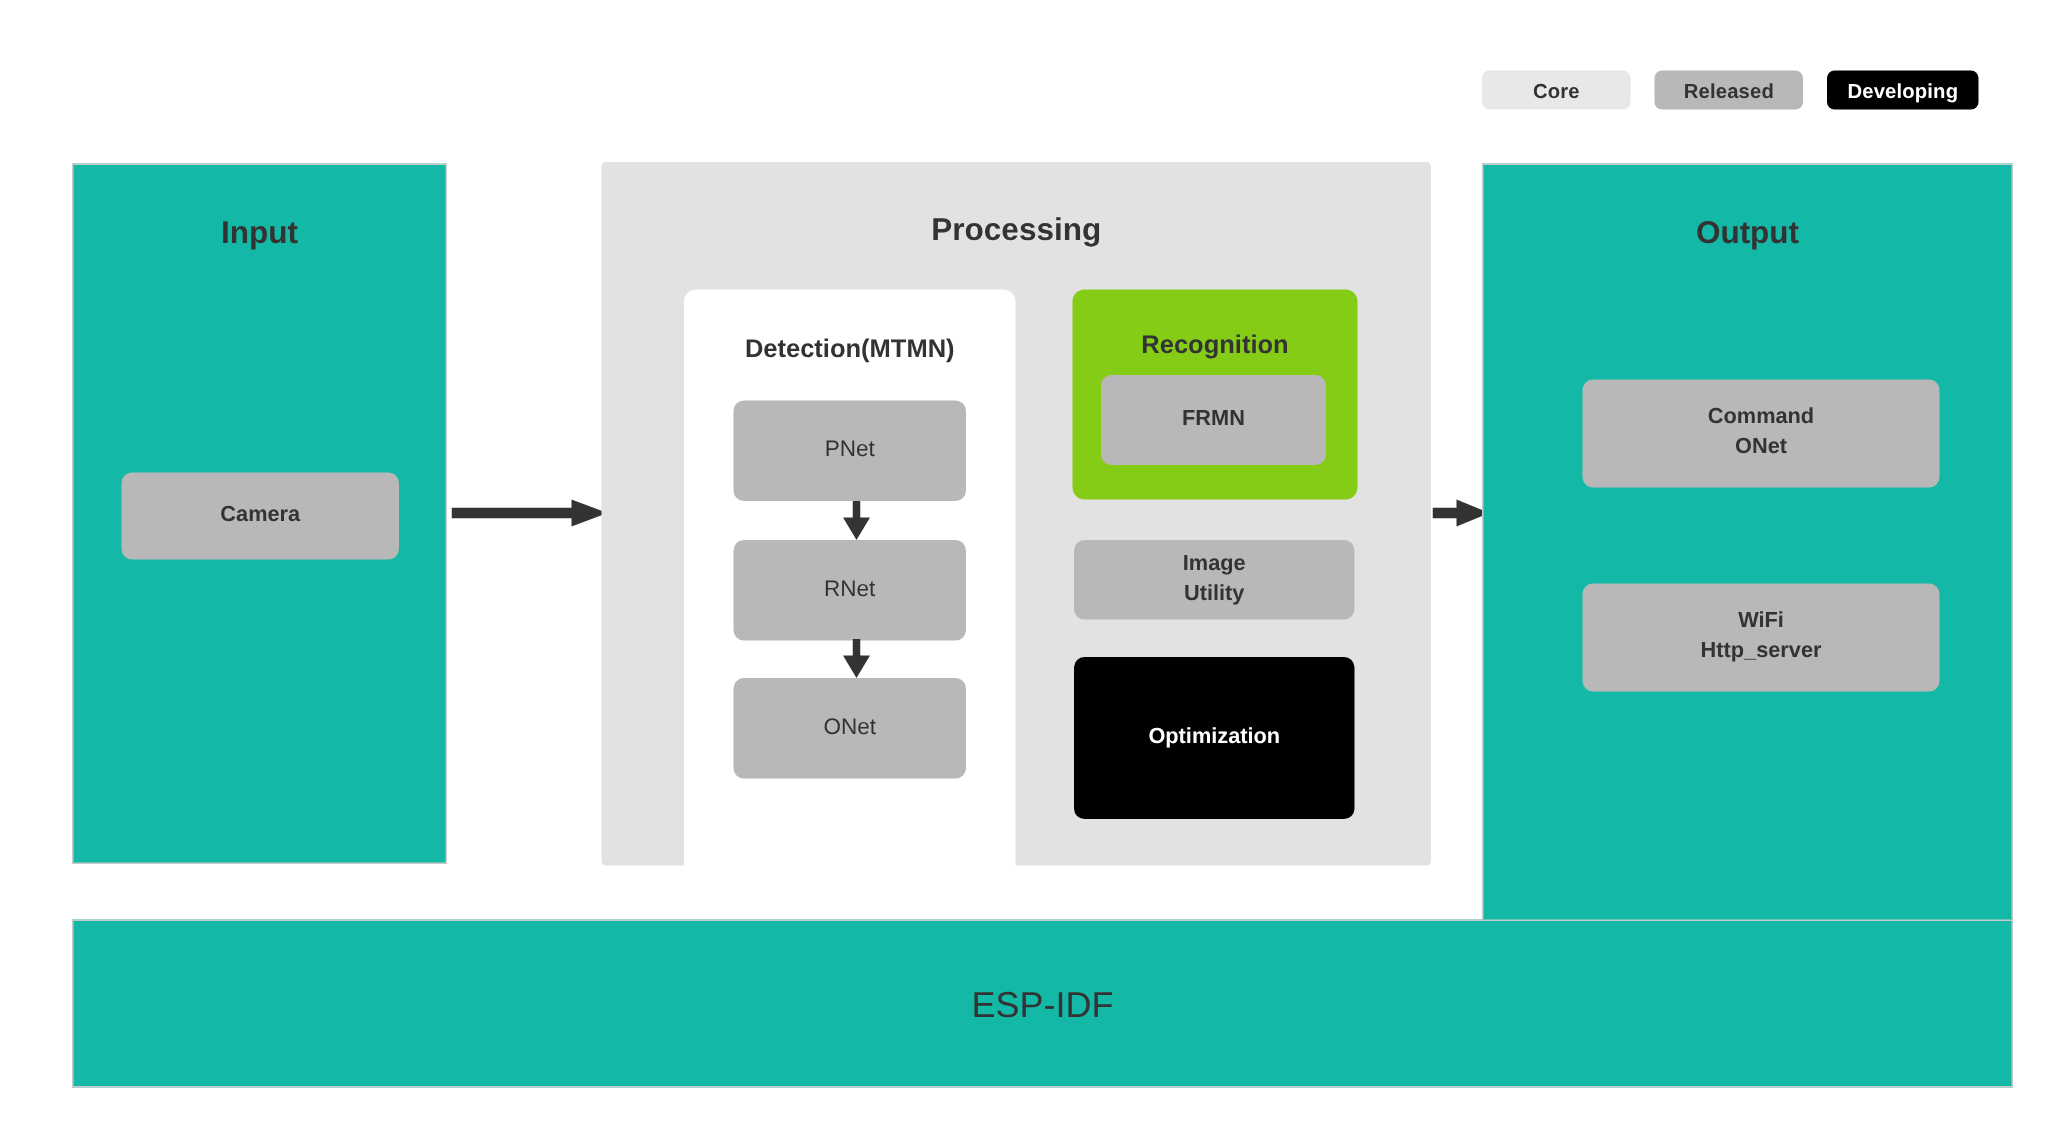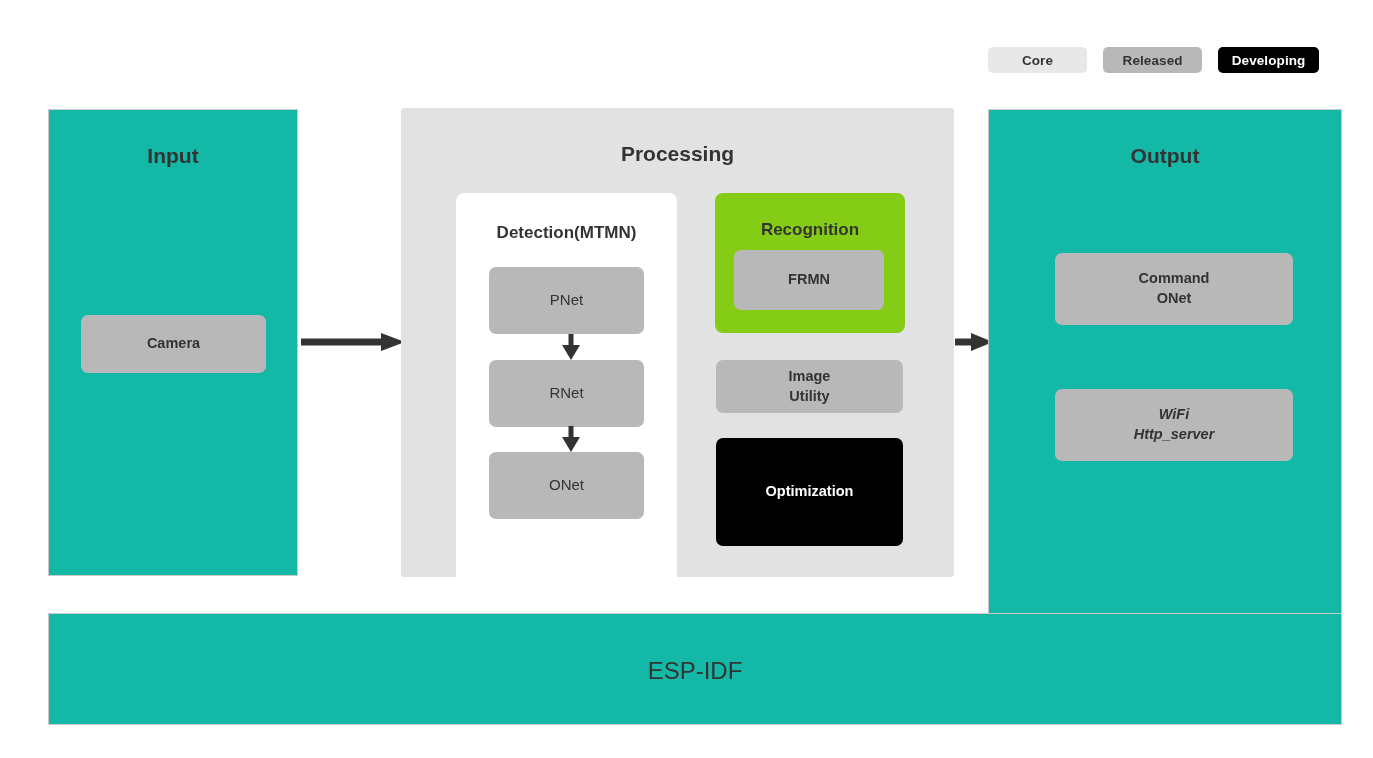--- a/index.html
+++ b/index.html
@@ -220,21 +220,20 @@
     left: 66px;
     top: 143px;
     width: 238px;
     height: 72px;
   }
   #node-wifi {
     left: 66px;
     top: 279px;
     width: 238px;
     height: 72px;
-    font-style: italic;
   }
 
   
   .h-arrow {
     position: absolute;
   }
   #arrow-input-proc {
     left: 301px;
     top: 331px;
     width: 104px;

